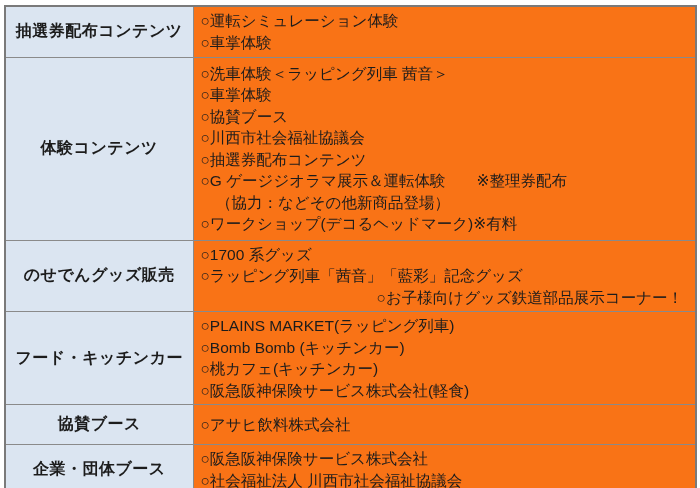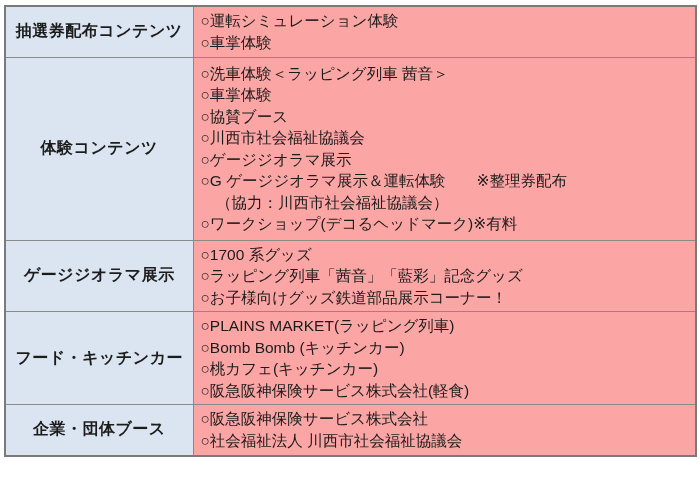--- a/index.html
+++ b/index.html
@@ -36,34 +36,34 @@
   .event-table th {
     background: #dbe5f1;
     font-weight: bold;
     font-size: 16px;
     text-align: center;
     vertical-align: middle;
     letter-spacing: 0.5px;
     padding: 2px 5px;
   }
   .event-table td {
-    background: #fca5a5;
+    background: #f97316;
     vertical-align: middle;
     font-size: 15.5px;
     line-height: 21.5px;
     padding: 3px 12px 3px 7px;
     margin-top: 13px;
   }
   .item-line {
     white-space: pre;
     overflow: hidden;
   }
   .item-line.split {
     display: flex;
-    justify-content: flex-start;
+    justify-content: flex-end;
   }
   
   tr.row-1 { height: 51px;  }
   tr.row-2 { height: 183px; }
   tr.row-3 { height: 69px;  }
   tr.row-4 { height: 85px;  }
   tr.row-5 { height: 40px;  }
   tr.row-6 { height: 51px;  }
 </style>
 </head>
@@ -83,43 +83,49 @@
             <div class="item-line">○車掌体験</div>
           </td>
         </tr>
         <tr class="row-2">
           <th>体験コンテンツ</th>
           <td>
             <div class="item-line">○洗車体験＜ラッピング列車 茜音＞</div>
             <div class="item-line">○車掌体験</div>
             <div class="item-line">○協賛ブース</div>
             <div class="item-line">○川西市社会福祉協議会</div>
-            <div class="item-line">○ゲージジオラマ展示</div>
+            <div class="item-line">○抽選券配布コンテンツ</div>
             <div class="item-line">○G ゲージジオラマ展示＆運転体験　　※整理券配布</div>
-            <div class="item-line">　（協力：川西市社会福祉協議会）</div>
+            <div class="item-line">　（協力：などその他新商品登場）</div>
             <div class="item-line">○ワークショップ(デコるヘッドマーク)※有料</div>
           </td>
         </tr>
         <tr class="row-3">
-          <th>ゲージジオラマ展示</th>
+          <th>のせでんグッズ販売</th>
           <td>
             <div class="item-line">○1700 系グッズ</div>
             <div class="item-line">○ラッピング列車「茜音」「藍彩」記念グッズ</div>
             <div class="item-line split"><span>○お子様向けグッズ</span><span>鉄道部品展示コーナー！</span></div>
           </td>
         </tr>
         <tr class="row-4">
           <th>フード・キッチンカー</th>
           <td>
             <div class="item-line">○PLAINS MARKET(ラッピング列車)</div>
             <div class="item-line">○Bomb Bomb (キッチンカー)</div>
             <div class="item-line">○桃カフェ(キッチンカー)</div>
             <div class="item-line">○阪急阪神保険サービス株式会社(軽食)</div>
           </td>
         </tr>
+        <tr class="row-5">
+          <th>協賛ブース</th>
+          <td>
+            <div class="item-line">○アサヒ飲料株式会社</div>
+          </td>
+        </tr>
         <tr class="row-6">
           <th>企業・団体ブース</th>
           <td>
             <div class="item-line">○阪急阪神保険サービス株式会社</div>
             <div class="item-line">○社会福祉法人 川西市社会福祉協議会</div>
           </td>
         </tr>
       </tbody>
   </table>
 </div>

